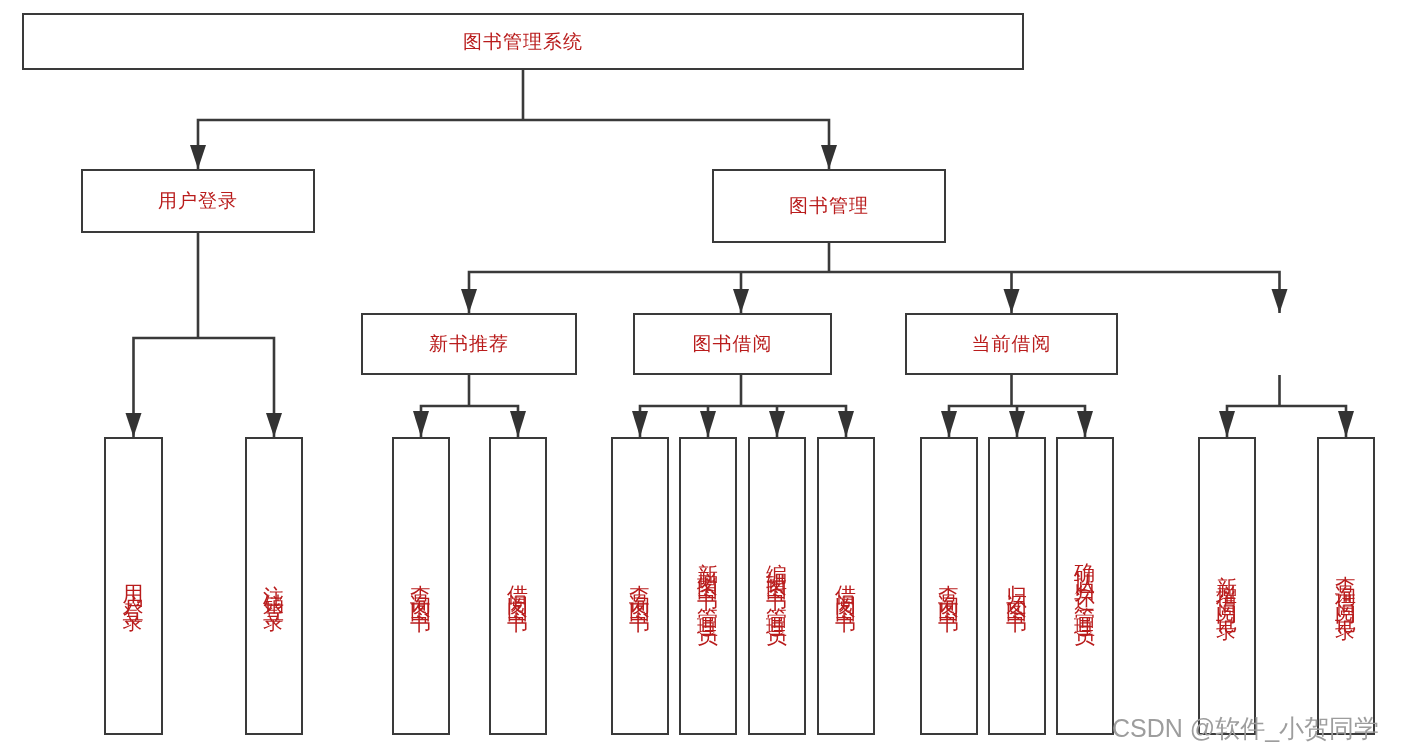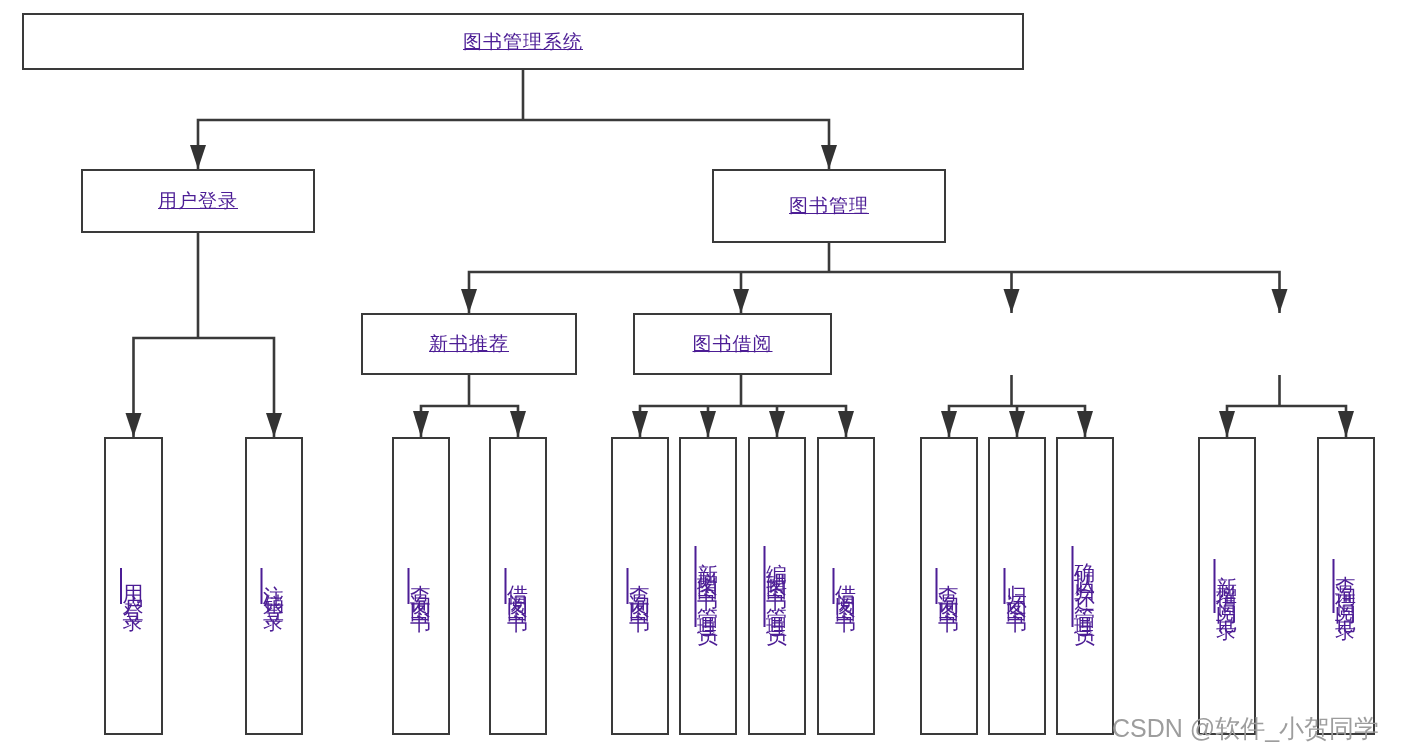--- a/index.html
+++ b/index.html
@@ -32,22 +32,21 @@
     stroke: none;
   }
   .node {
     position: absolute;
     box-sizing: border-box;
     border: 2.6px solid #3a3a3a;
     background: #ffffff;
     display: flex;
     align-items: center;
     justify-content: center;
-    color: #4c1d95;
-    text-decoration: underline;
+    color: #b91c1c;
   }
   .node.h {
     font-size: 19px;
     letter-spacing: 1px;
     white-space: nowrap;
   }
   .node.v {
     font-size: 21px;
   }
   .node.v .vtext {
@@ -120,20 +119,21 @@
     <polygon points="1338,411 1354,411 1346,437"></polygon>
   </svg>
 
   <div class="node h" style="left:22px; top:13px; width:1002px; height:57px;">图书管理系统</div>
 
   <div class="node h" style="left:81px; top:169px; width:234px; height:64px;">用户登录</div>
   <div class="node h" style="left:712px; top:169px; width:234px; height:74px;">图书管理</div>
 
   <div class="node h" style="left:361px; top:313px; width:216px; height:62px;">新书推荐</div>
   <div class="node h" style="left:633px; top:313px; width:199px; height:62px;">图书借阅</div>
+  <div class="node h" style="left:905px; top:313px; width:213px; height:62px;">当前借阅</div>
 
   <div class="node v" style="left:104px; top:437px; width:59px; height:298px;">
     <span class="vtext">用户登录</span>
   </div>
   <div class="node v" style="left:245px; top:437px; width:58px; height:298px;">
     <span class="vtext">注销登录</span>
   </div>
 
   <div class="node v" style="left:392px; top:437px; width:58px; height:298px;">
     <span class="vtext">查询图书</span>

